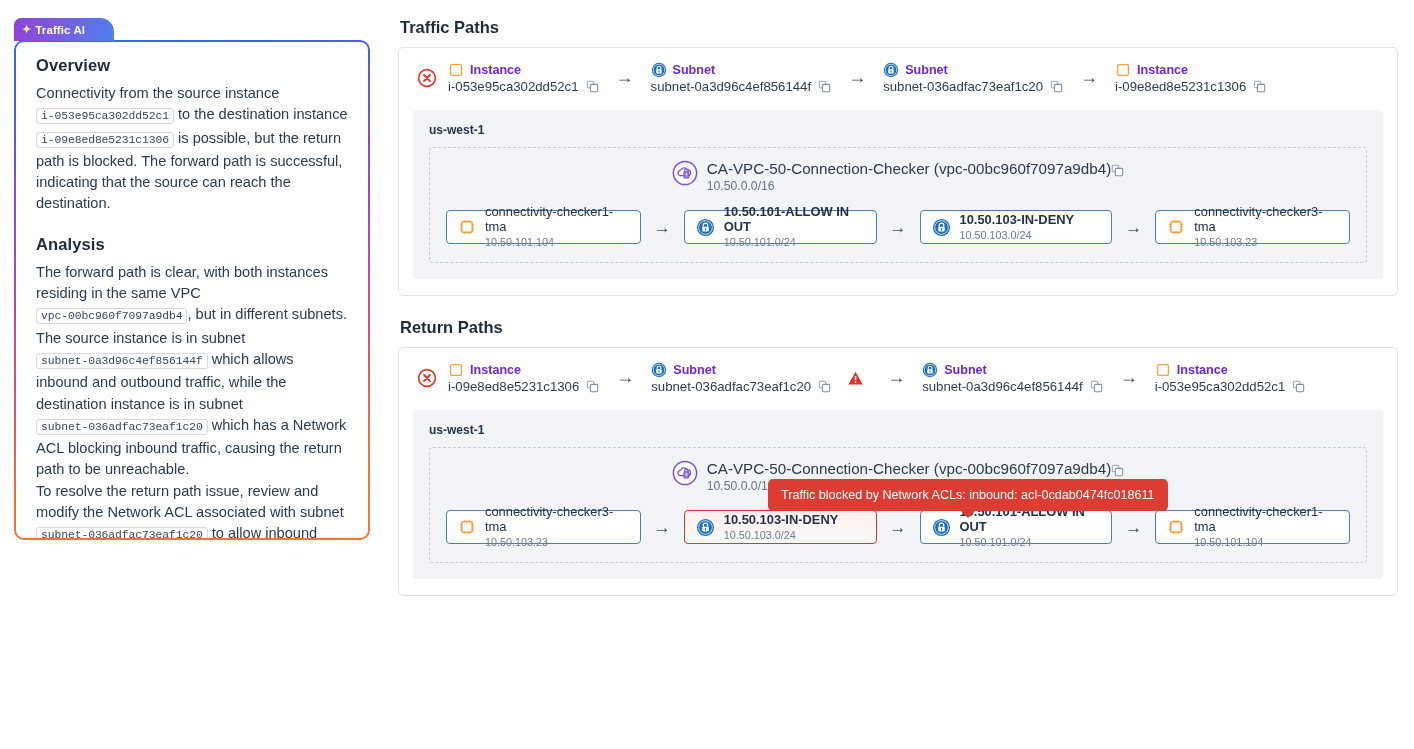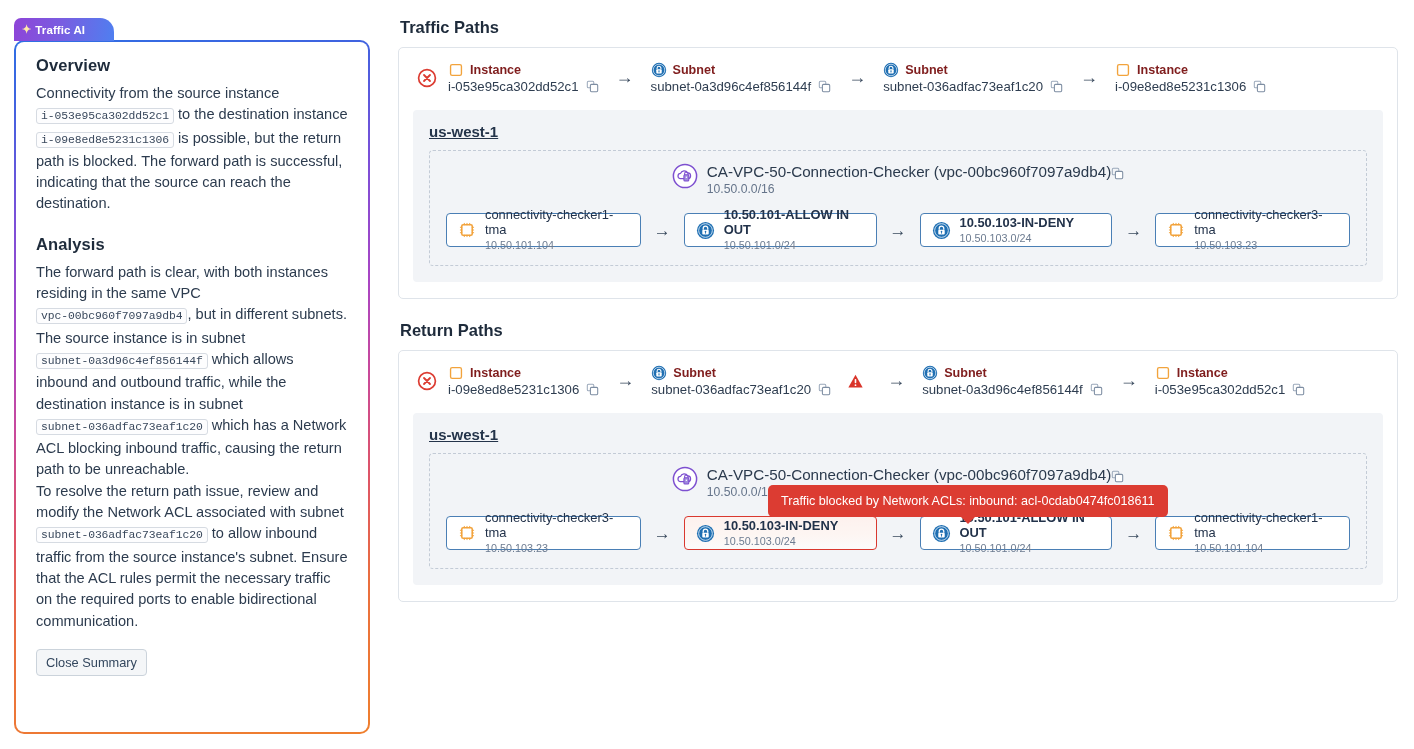--- a/index.html
+++ b/index.html
@@ -20,21 +20,21 @@
   #ai-tab {
     position:absolute; left:0; top:0; height:23px; width:100px;
     background:linear-gradient(100deg,#8e44d8 0%,#7a5ce0 45%,#4f7ff0 100%);
     border-radius:7px 14px 0 0;
     display:flex; align-items:center; gap:4px; padding:0 9px 0 8px;
     color:#fff; font-size:11.5px; font-weight:bold; letter-spacing:.1px;
     z-index:4;
   }
   #ai-tab .spark { font-size:11px; line-height:1; color:#ffe9a8; }
   #ai-panel {
-    position:absolute; left:0; top:22px; width:356px; height:694px;
+    position:absolute; left:0; top:22px; width:356px; height:500px;
     border-radius:10px;
     padding:2px;
     background:linear-gradient(170deg,
         #2f6fe4 0%, #3f63e0 8%, #7b4fd8 24%, #a945c4 40%,
         #c9499a 52%, #de5566 66%, #ea6f3e 80%, #ef7f2e 100%);
     overflow:hidden;
   }
   #ai-panel-inner {
     width:100%; height:100%;
     background:#fff; border-radius:8px;
@@ -85,37 +85,37 @@
     margin-bottom:22px;
   }
 
   
   .crumb-row { display:flex; align-items:center; padding:0 4px 0 4px; }
   .status-dot { width:20px; height:20px; flex:0 0 20px; margin-right:11px; }
   .crumb {
     display:flex; flex-direction:column; gap:1px;
   }
   .crumb-top { display:flex; align-items:center; gap:6px; }
-  .crumb-kind { font-size:12.6px; font-weight:bold; color:#7f1d1d; }
+  .crumb-kind { font-size:12.6px; font-weight:bold; color:#6d28d9; }
   .crumb-id {
     font-size:13.2px; color:#2e3d50; display:flex; align-items:center; gap:7px;
   }
   .crumb-arrow {
     font-size:18px; color:#3a4a5e; margin:0 17px; line-height:1; padding-bottom:2px;
   }
   .warn-tri { margin:0 6px 0 16px; display:flex; align-items:center; }
 
   
   .region {
     margin-top:16px;
     background:#f2f4f7;
     border-radius:4px;
     padding:13px 16px 16px 16px;
   }
-  .region-label { font-size:15px; font-weight:bold; color:#24344a;text-decoration:underline; }
+  .region-label { font-size:12px; font-weight:bold; color:#24344a; }
   .vpc-box {
     margin-top:10px;
     border:1px dashed #c3cbd6;
     border-radius:4px;
     padding:12px 16px 18px 16px;
     position:relative;
   }
   .vpc-head { display:flex; align-items:flex-start; justify-content:center; gap:9px; }
   .vpc-texts { display:flex; flex-direction:column; align-items:flex-start; }
   .vpc-title {

